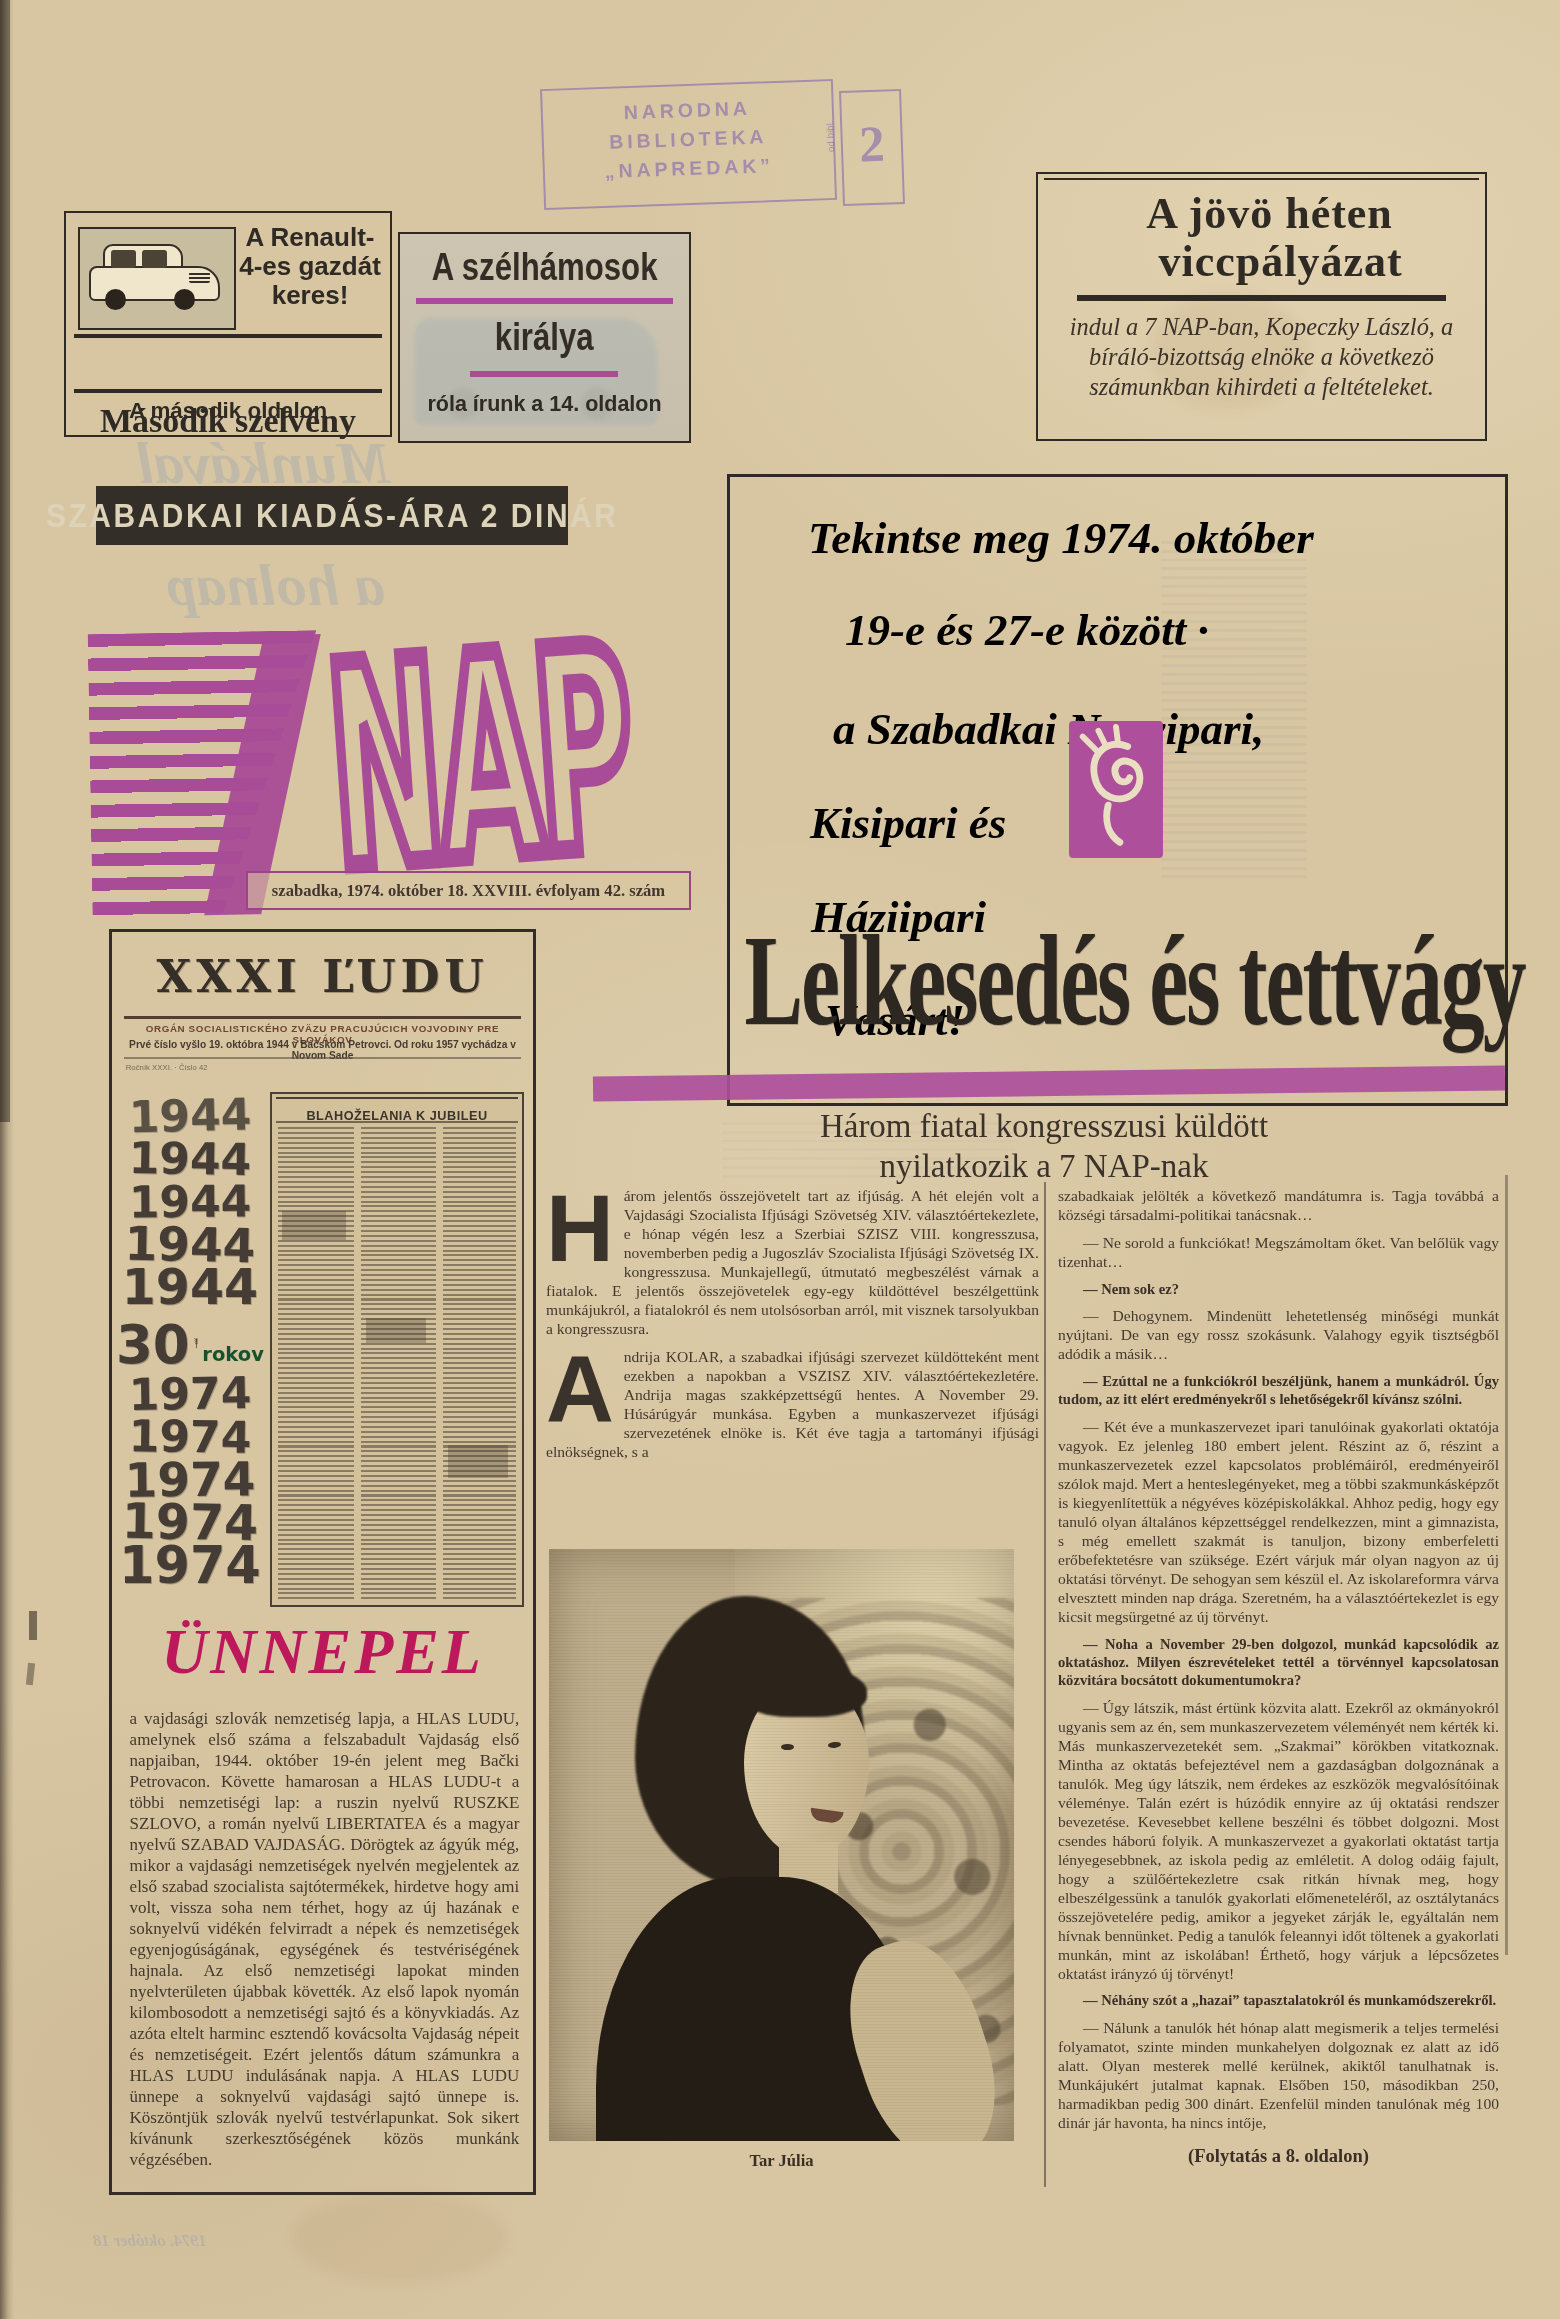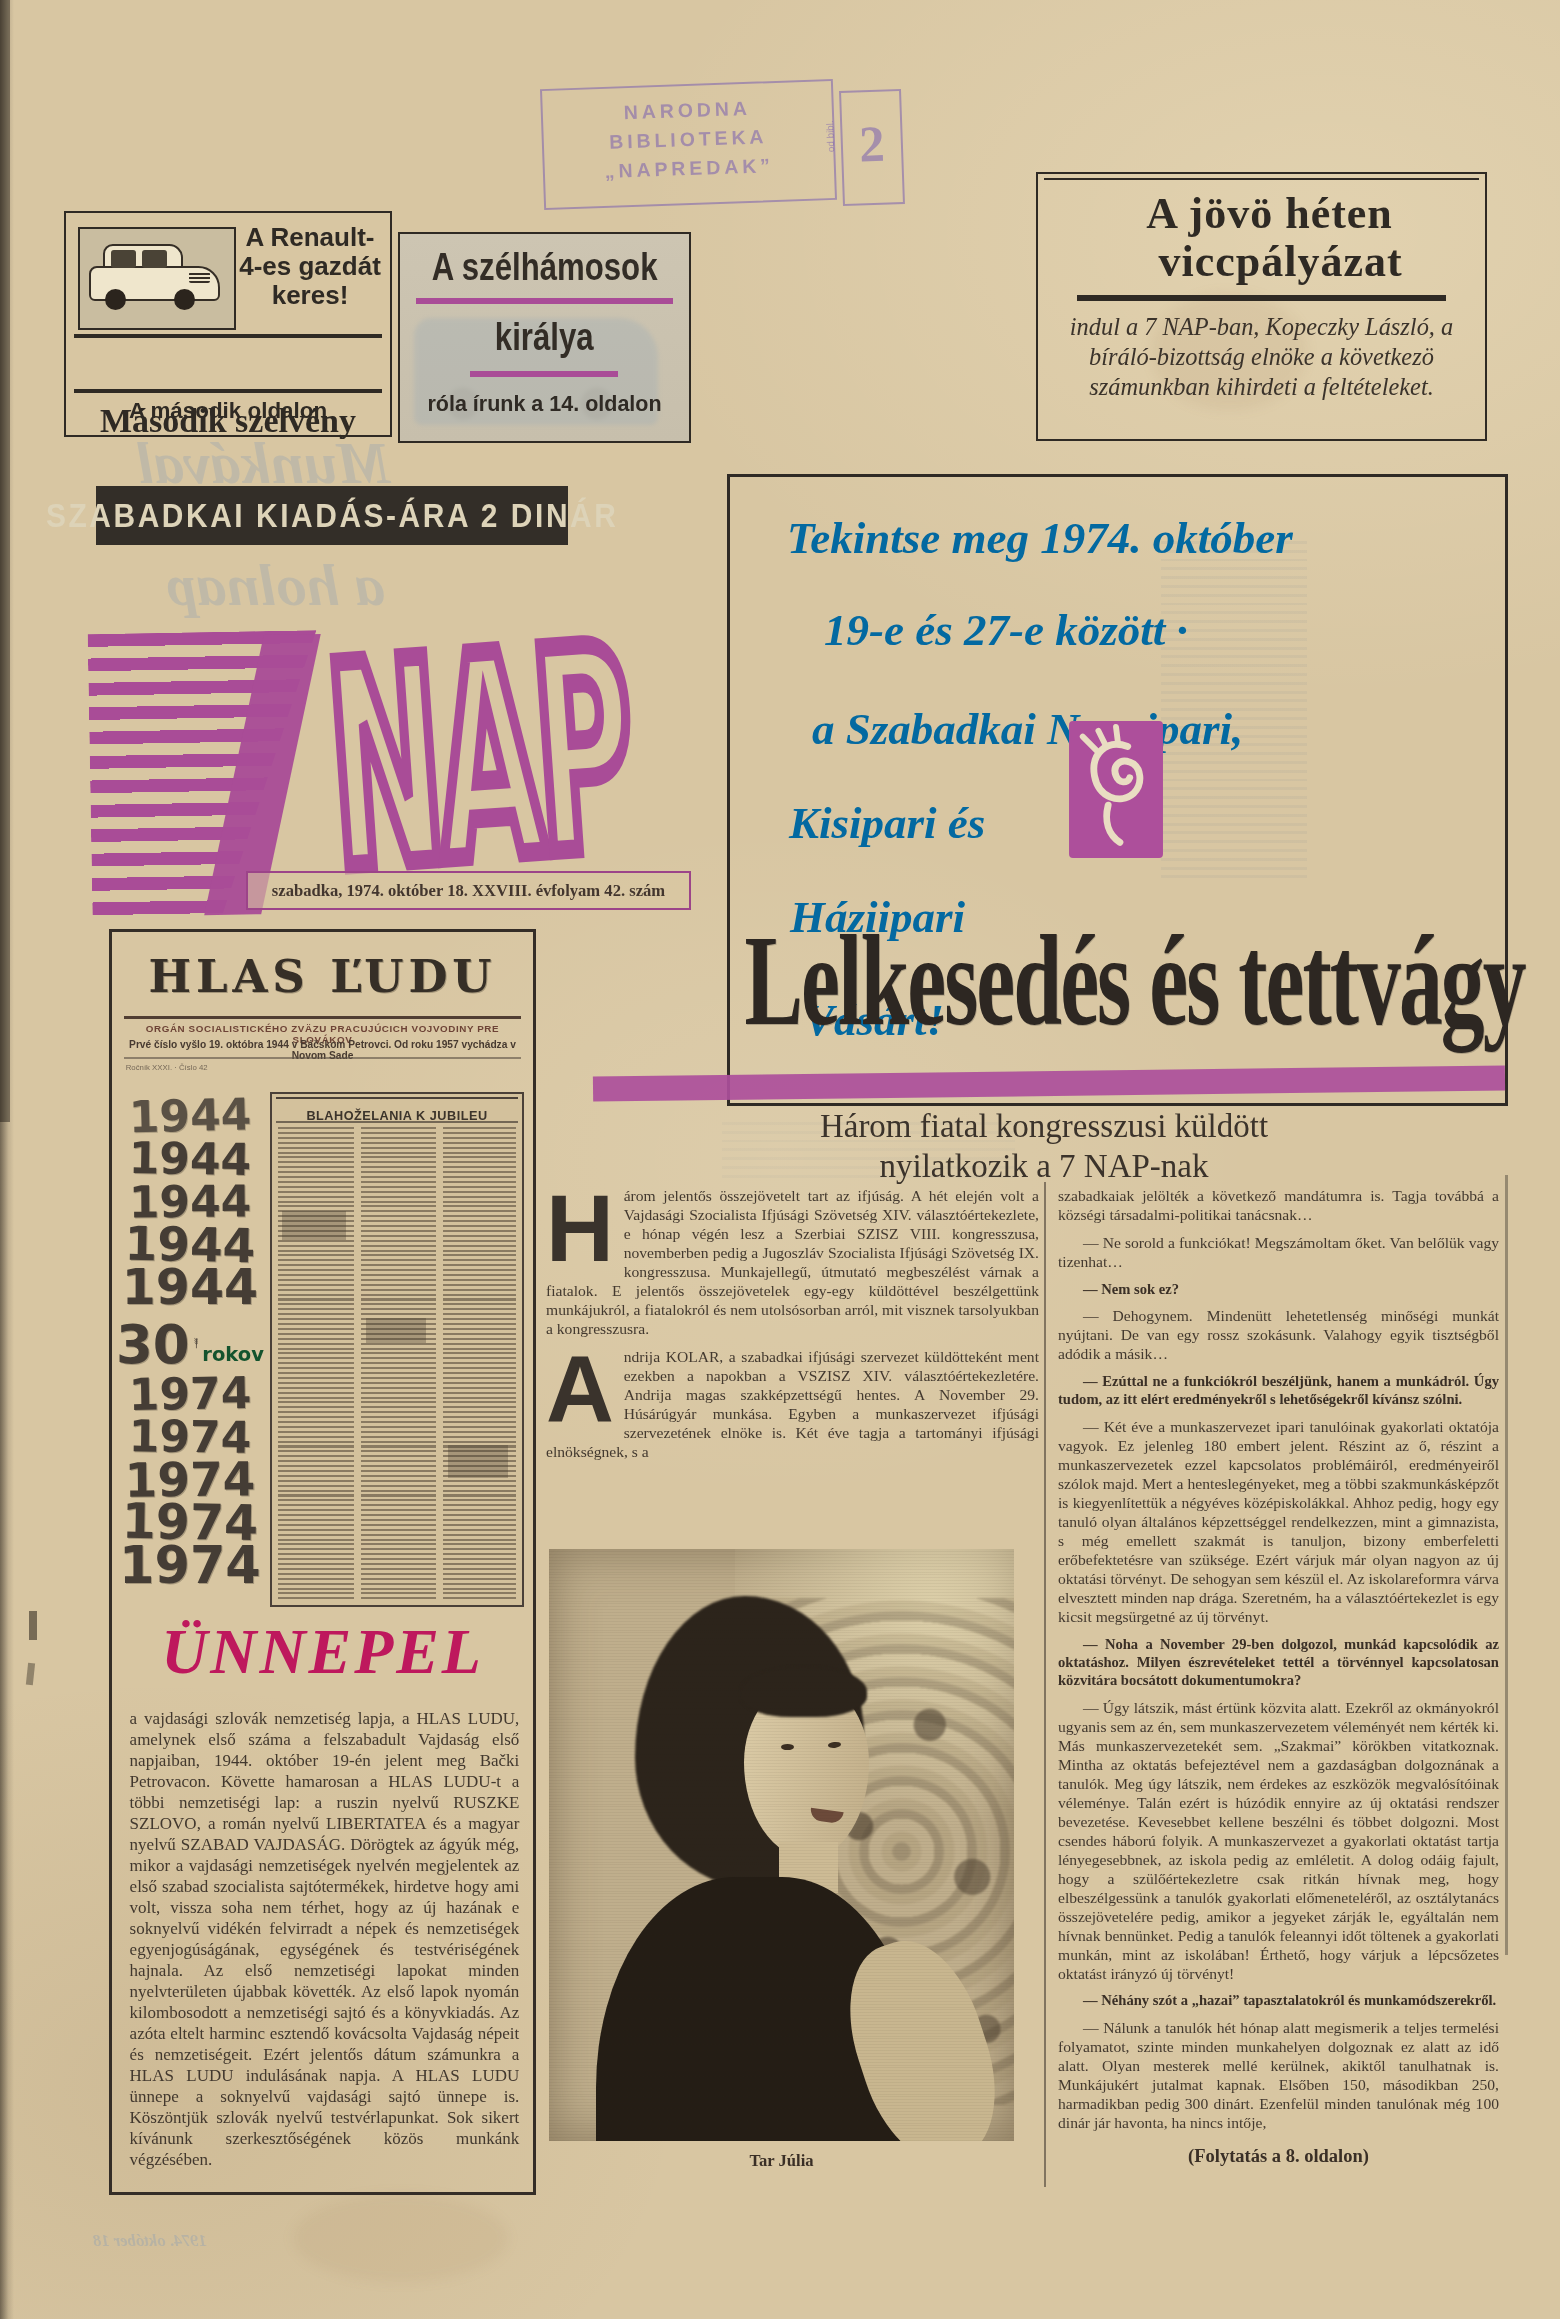--- a/index.html
+++ b/index.html
@@ -57,21 +57,21 @@
   .banner span{font-family:"Liberation Sans",sans-serif;font-weight:bold;font-size:34px;letter-spacing:2.9px;}
   
   .seven-stripes{position:absolute;left:0;top:5.9px;width:229px;height:288px;
      background:repeating-linear-gradient(180deg,#a94c97 0 12.7px, transparent 12.7px 24.4px);
      clip-path:polygon(0 0,100% 0,56% 100%,0 100%);}
   .seven-stem{position:absolute;left:144px;top:9.8px;width:57px;height:279px;background:#a94c97;transform:skewX(-13deg);opacity:.95;}
   .dateline{border:2.9px solid #9c4489;background:rgba(216,198,162,.6);display:flex;align-items:center;justify-content:center;z-index:3;}
   .dateline span{font-family:"Liberation Serif",serif;font-weight:bold;font-size:16.6px;color:#43362e;}
   
   .fairbox{border:3.9px solid #2f2a25;z-index:2;}
-  .fair-line{position:absolute;font-family:"Liberation Serif",serif;font-style:italic;font-weight:600;font-size:45px;color:#0369a1;white-space:nowrap;}
+  .fair-line{position:absolute;font-family:"Liberation Serif",serif;font-style:italic;font-weight:600;font-size:45px;color:#000000;white-space:nowrap;margin-left:21px;}
   
   .headline-wrap{text-align:center;z-index:2;}
   .headline-wrap .cond{font-family:"Liberation Serif",serif;font-weight:bold;font-size:129px;letter-spacing:-2.9px;color:#2d2722;text-shadow:1px 1px 0 rgba(45,39,34,.25);}
   .mag-bar{background:#ad4f9b;transform:rotate(-0.7deg);opacity:.92;z-index:2;}
   .subhead{font-family:"Liberation Serif",serif;font-size:33px;line-height:40px;color:#3b332b;text-align:center;z-index:2;}
   
   .hlasbox{border:3.9px solid #342d27;z-index:2;}
   .hlas-masthead{font-family:"DejaVu Serif",serif;font-weight:bold;font-size:45px;letter-spacing:4.9px;color:#362f27;text-align:center;text-shadow:1px 1px 0 rgba(40,32,24,.3);}
   .hlas-sub{font-family:"Liberation Sans",sans-serif;font-weight:bold;font-size:9.8px;letter-spacing:0.6px;color:#6d4336;text-align:center;}
   .hlas-found{font-family:"Liberation Sans",sans-serif;font-weight:bold;font-size:10.2px;color:#473a30;text-align:center;}
@@ -223,21 +223,21 @@
 <div class="abs headline-wrap" style="left:561px;top:907px;width:951px;height:166px;">
   <span class="cond" style="--sx:.68">Lelkesedés és tettvágy</span>
 </div>
 <div class="abs mag-bar" style="left:593px;top:1071px;width:912px;height:25px;"></div>
 <div class="abs subhead" style="left:605px;top:1106px;width:878px;">
   <div>Három fiatal kongresszusi küldött</div>
   <div>nyilatkozik a 7 NAP-nak</div>
 </div>
 
 <div class="abs hlasbox" style="left:109px;top:929px;width:421px;height:1260px;">
-  <div class="abs hlas-masthead" style="left:0;right:0;top:17.6px;">HLAS ĽUDU</div>
+  <div class="abs hlas-masthead" style="left:0;right:0;top:17.6px;">XXXI ĽUDU</div>
   <div class="abs" style="left:11.7px;right:11.7px;top:84px;height:2.9px;background:#513e33;"></div>
   <div class="abs hlas-sub" style="left:5.9px;right:5.9px;top:91px;">ORGÁN SOCIALISTICKÉHO ZVÄZU PRACUJÚCICH VOJVODINY PRE SLOVÁKOV</div>
   <div class="abs hlas-found" style="left:3.9px;right:3.9px;top:107px;">Prvé číslo vyšlo 19. októbra 1944 v Báčskom Petrovci. Od roku 1957 vychádza v Novom Sade</div>
   <div class="abs" style="left:11.7px;right:11.7px;top:125px;height:2px;background:#5c5044;opacity:.6;"></div>
   <div class="abs hlas-meta" style="left:13.7px;top:131px;">Ročník XXXI. · Číslo 42</div>
 
   <div class="abs" style="left:3.9px;top:162px;width:148px;text-align:center;">
     <div class="year" style="transform:rotate(-1.5deg);opacity:.85;">1944</div>
     <div class="year" style="transform:rotate(1deg);">1944</div>
     <div class="year" style="transform:rotate(-0.5deg);">1944</div>

